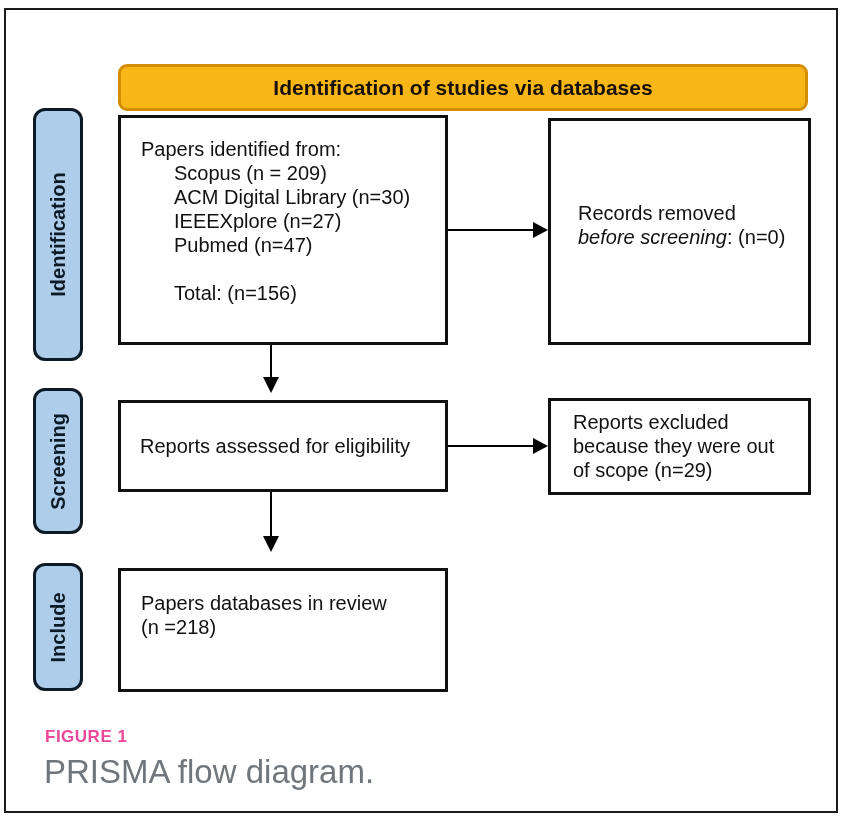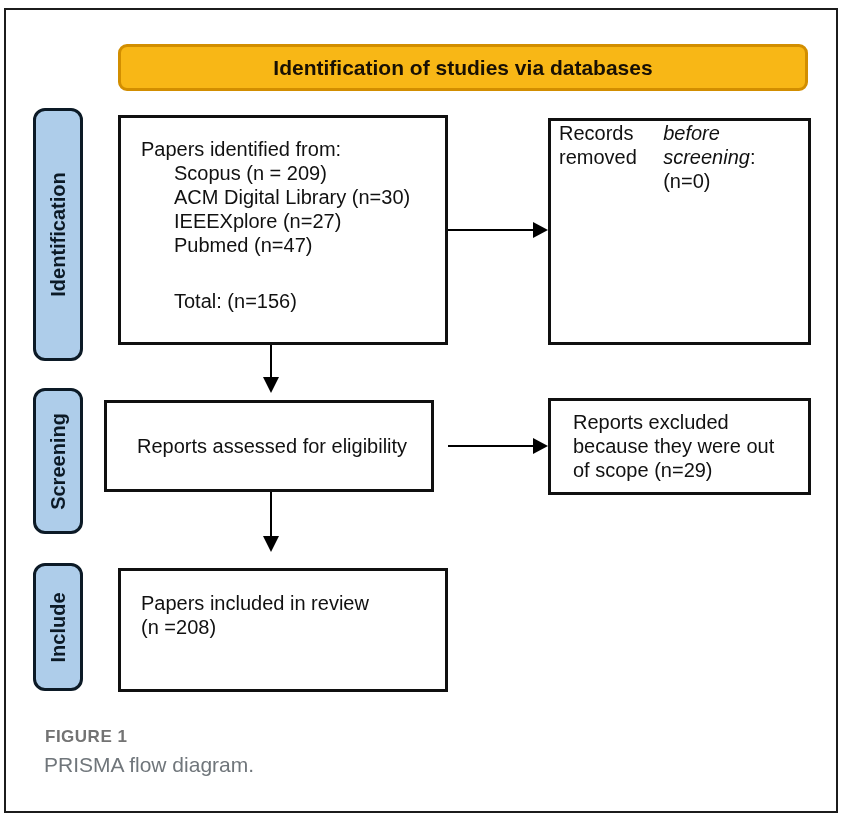--- a/index.html
+++ b/index.html
@@ -20,21 +20,21 @@
     left: 4px;
     top: 8px;
     width: 830px;
     height: 801px;
     border: 2px solid #1c1c1c;
     background: #ffffff;
   }
   .banner {
     position: absolute;
     left: 118px;
-    top: 44px;
+    top: 64px;
     width: 690px;
     height: 47px;
     box-sizing: border-box;
     background: #F8B716;
     border: 3px solid #D28E00;
     border-radius: 9px;
     display: flex;
     align-items: center;
     justify-content: center;
     font-size: 21px;
@@ -71,31 +71,31 @@
     border: 3px solid #101010;
     color: #111111;
     font-size: 20px;
     line-height: 24px;
   }
   .box-identified {
     left: 118px; top: 115px; width: 330px; height: 230px;
     padding: 19px 16px 0 20px;
   }
   .box-identified .indent { padding-left: 33px; }
-  .box-identified .total-line { margin-top: 32px; }
+  .box-identified .total-line { margin-top: 24px; }
 
   .box-removed {
     left: 548px; top: 118px; width: 263px; height: 227px;
-    display: flex; flex-direction: row; justify-content: center;
-    padding: 0 8px 14px 8px;
+    display: flex; flex-direction: column; justify-content: center;
+    padding: 0 8px 14px 27px;
   }
   .box-assessed {
-    left: 104px; top: 400px; width: 330px; height: 92px;
+    left: 118px; top: 400px; width: 330px; height: 92px;
     display: flex; flex-direction: column; justify-content: center;
-    padding: 0 8px 0 30px;
+    padding: 0 8px 0 19px;
   }
   .box-excluded {
     left: 548px; top: 398px; width: 263px; height: 97px;
     padding: 9px 12px 16px 22px;
   }
   .box-included {
     left: 118px; top: 568px; width: 330px; height: 124px;
     padding: 20px 8px 0 20px;
   }
   .italic { font-style: italic; text-align: right; }
@@ -119,27 +119,27 @@
     border-left: 8px solid transparent;
     border-right: 8px solid transparent;
   }
   .caption-label {
     position: absolute;
     left: 45px;
     top: 727px;
     font-size: 17px;
     font-weight: bold;
     letter-spacing: 0.5px;
-    color: #737373;
+    color: #ec4899;
   }
   .caption-title {
     position: absolute;
     left: 44px;
     top: 753px;
-    font-size: 21px;
+    font-size: 33px;
     color: #70767B;
   }
 </style>
 </head>
 <body>
 
 <div class="canvas">
   <div class="frame"></div>
 
   <div class="banner">Identification of studies via databases</div>
@@ -170,22 +170,22 @@
 
   <div class="fbox box-assessed">
     <div>Reports assessed for eligibility</div>
   </div>
 
   <div class="fbox box-excluded">
     <div>Reports excluded because they were out of scope (n=29)</div>
   </div>
 
   <div class="fbox box-included">
-    <div>Papers included in review</div>
-    <div>(n =208)</div>
+    <div>Papers databases in review</div>
+    <div>(n =218)</div>
   </div>
 
   <div class="arrow-line" style="left:448px; top:229px; width:87px; height:2px;"></div>
   <div class="arrow-head right" style="left:533px; top:222px;"></div>
 
   <div class="arrow-line" style="left:270px; top:345px; width:2px; height:33px;"></div>
   <div class="arrow-head down" style="left:263px; top:377px;"></div>
 
   <div class="arrow-line" style="left:448px; top:445px; width:87px; height:2px;"></div>
   <div class="arrow-head right" style="left:533px; top:438px;"></div>

